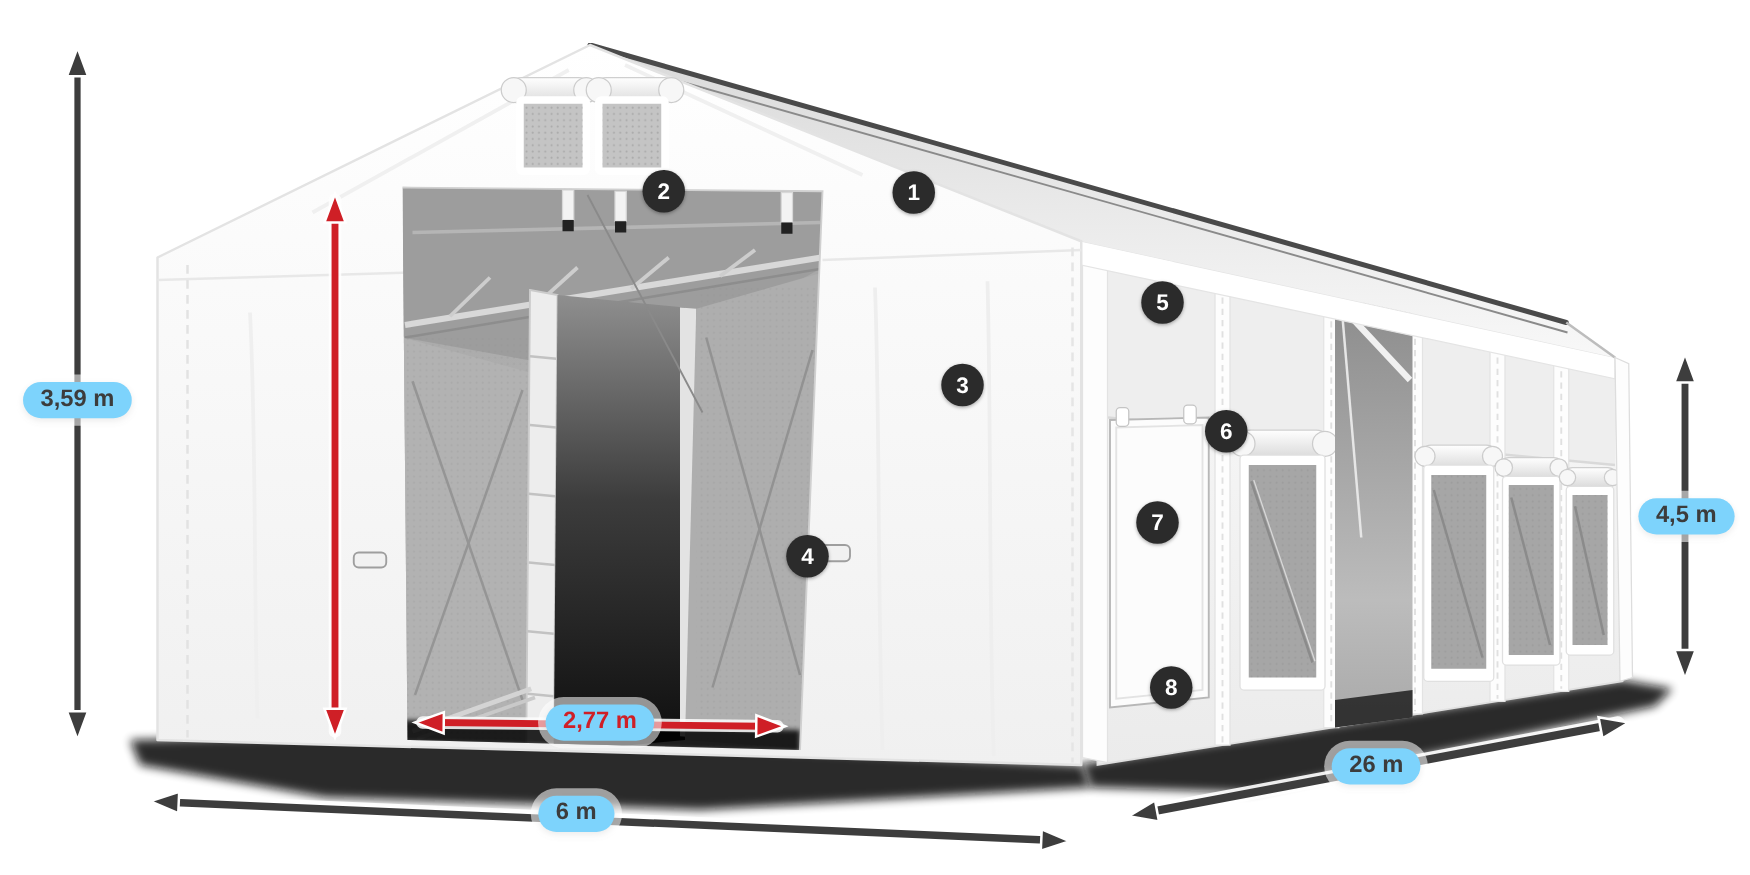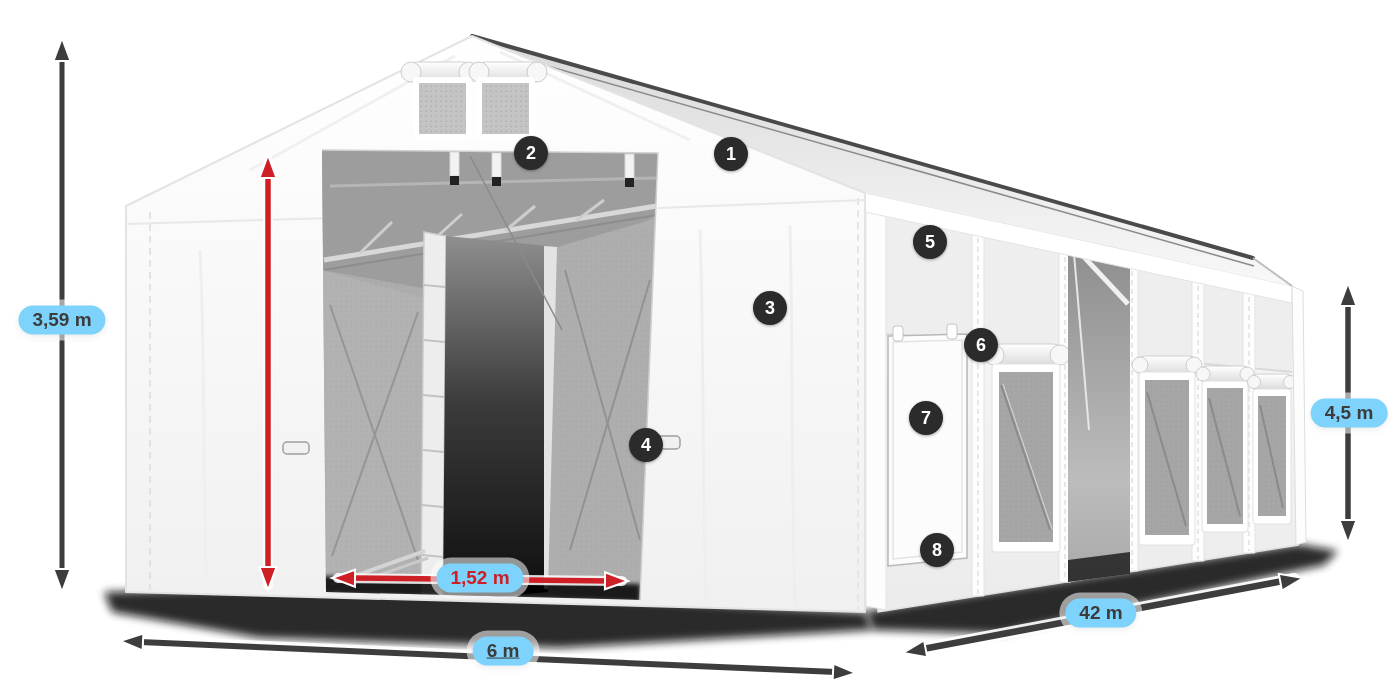--- a/index.html
+++ b/index.html
@@ -301,23 +301,23 @@
 
   <g>
     <line x1="1348" y1="289" x2="1348" y2="537" stroke="#ffffff" stroke-width="11" opacity="0.9" stroke-linecap="round"></line>
     <line x1="1348" y1="301" x2="1348" y2="525" stroke="#3d3d3d" stroke-width="5.5"></line>
     <use href="#ah" transform="translate(1348,283) rotate(-90)" fill="#3d3d3d" stroke="#ffffff" stroke-width="2"></use>
     <use href="#ah" transform="translate(1348,543) rotate(90)" fill="#3d3d3d" stroke="#ffffff" stroke-width="2"></use>
   </g>
 </svg>
 
 <div class="pill" style="left:62px;   top:320px;">3,59 m</div>
-<div class="pill red" style="left:480px;  top:578px;">1,52 m</div>
-<div class="pill" style="left:503px;  top:651px;text-decoration:underline;">6 m</div>
-<div class="pill" style="left:1101px; top:613px;">42 m</div>
+<div class="pill red" style="left:480px;  top:578px;">2,77 m</div>
+<div class="pill" style="left:461px;  top:651px;">6 m</div>
+<div class="pill" style="left:1101px; top:613px;">26 m</div>
 <div class="pill" style="left:1349px; top:413px;">4,5 m</div>
 
 <div class="badge" style="left:731px; top:154px;">1</div>
 <div class="badge" style="left:531px; top:153px;">2</div>
 <div class="badge" style="left:770px; top:308px;">3</div>
 <div class="badge" style="left:646px; top:445px;">4</div>
 <div class="badge" style="left:930px; top:242px;">5</div>
 <div class="badge" style="left:981px; top:345px;">6</div>
 <div class="badge" style="left:926px; top:418px;">7</div>
 <div class="badge" style="left:937px; top:550px;">8</div>

